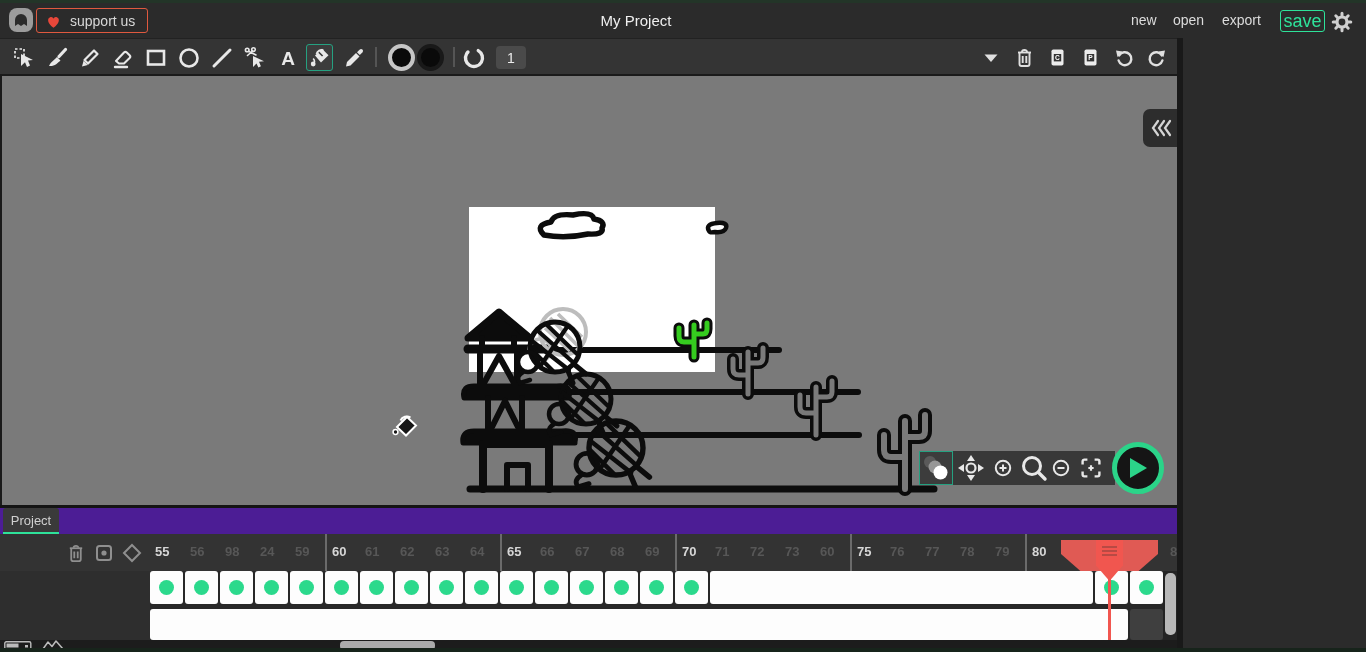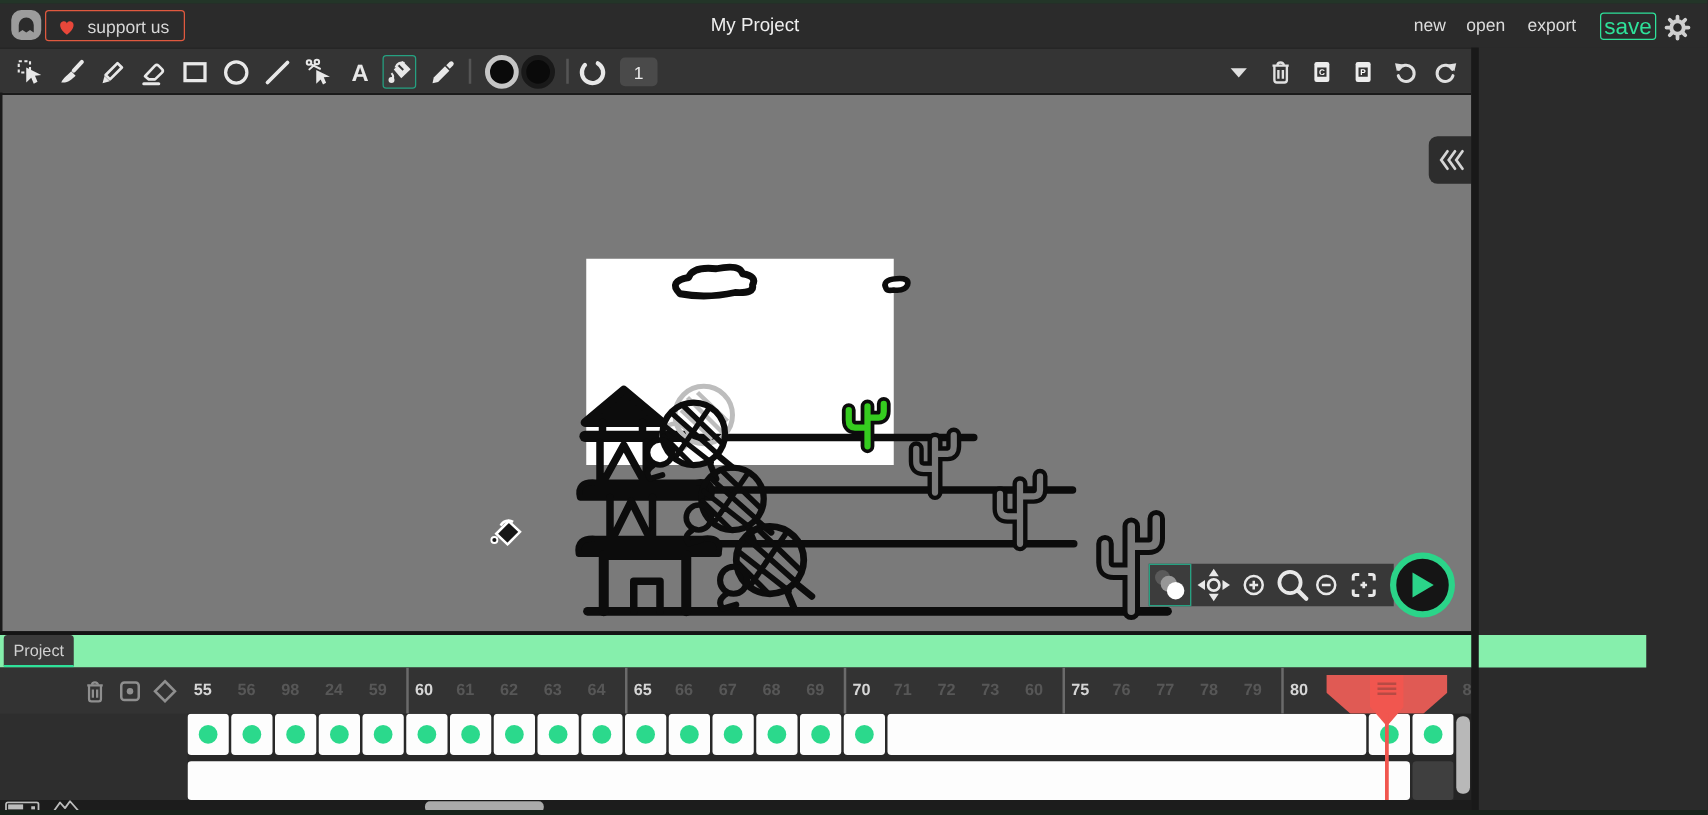--- a/index.html
+++ b/index.html
@@ -6,21 +6,21 @@
   *{box-sizing:border-box;font-family:"Liberation Sans","DejaVu Sans",sans-serif;}
   .page{position:relative;width:1366px;height:652px;overflow:hidden;background:#2b2b2b;}
   .abs{position:absolute;}
   
   .strip-top{left:0;top:0;width:1366px;height:3px;background:#233528;}
   .strip-bottom{left:0;top:648px;width:1366px;height:4px;background:#17241b;}
   
   .topbar{left:0;top:3px;width:1366px;height:35px;background:#2b2b2b;}
   .logo{left:8px;top:4px;width:26px;height:26px;}
   .support-btn{left:36px;top:5px;height:25px;padding:0 12px 0 8px;border:1px solid var(--support);border-radius:3px;display:flex;align-items:center;gap:8px;color:#d8d8d8;font-size:14px;cursor:default;}
-  .app-title{left:604px;top:9px;transform:translateX(-50%);color:#efefef;font-size:15px;}
+  .app-title{left:636px;top:9px;transform:translateX(-50%);color:#efefef;font-size:15px;}
   .menu-item{top:9px;color:#dcdcdc;font-size:14px;}
   .save-btn{left:1280px;top:7px;width:45px;height:22px;border:1.5px solid var(--accent);border-radius:3px;color:var(--accent);font-size:18px;display:flex;align-items:center;justify-content:center;}
   .gear{left:1331px;top:8px;}
   
   .toolbar{left:0;top:38px;width:1177px;height:36px;background:#343434;border-top:1px solid #222;}
   .tool{top:5px;width:27px;height:27px;display:flex;align-items:center;justify-content:center;border-radius:3px;}
   .tool.selected{border:1.5px solid #25a181;background:#3c3c3c;}
   .tdiv{top:8px;width:2px;height:20px;background:#555;}
   .swatch{top:5px;width:27px;height:27px;border-radius:50%;background:#0a0a0a;}
   .swatch.fill{border:4px solid #c6c6c6;}
@@ -30,21 +30,21 @@
   .canvas{left:0;top:74px;width:1177px;height:431px;background:#7a7a7a;border-top:2px solid #1a1a1a;border-left:2px solid #1a1a1a;}
   .art{position:absolute;left:0;top:0;width:1177px;height:431px;}
   .collapse-btn{left:1141px;top:33px;width:36px;height:38px;background:#2d2d2d;border-radius:7px 0 0 7px;display:flex;align-items:center;justify-content:center;}
   .zc-strip{left:951px;top:375px;width:162px;height:34px;background:#383838;}
   .onion-btn{left:917px;top:375px;width:34px;height:34px;background:#3c3c3c;border:1.5px solid #25a181;}
   .zc{top:375px;width:30px;height:34px;display:flex;align-items:center;justify-content:center;}
   .play-btn{left:1110px;top:366px;width:52px;height:52px;border-radius:50%;background:#151515;border:5px solid var(--accent2);display:flex;align-items:center;justify-content:center;}
   .bucket-cursor{left:386px;top:330px;}
   
   .timeline{left:0;top:505px;width:1177px;height:143px;background:#2e2e2e;border-top:3px solid #141414;}
-  .tabsrow{left:0;top:0;width:1317px;height:26px;background:#86efac;padding-left:37px;}
+  .tabsrow{left:0;top:0;width:1177px;height:26px;background:#4c1d95;padding-left:37px;}
   .tab{left:3px;top:0;width:56px;height:26px;background:#3a3a3a;color:#d0d0d0;font-size:13px;display:flex;align-items:center;justify-content:center;border-bottom:2px solid var(--accent);border-radius:3px 3px 0 0;}
   .tl-header{left:0;top:26px;width:1177px;height:37px;background:#333;}
   .hicon{top:7px;width:24px;height:24px;display:flex;align-items:center;justify-content:center;}
   .ruler{left:150px;top:0;width:1027px;height:37px;overflow:hidden;position:absolute;}
   .rcell{position:absolute;top:0;width:35px;height:37px;color:#575757;font-size:13px;font-weight:bold;padding:10px 0 0 5px;}
   .rcell.bold{color:#d6d6d6;}
   .rcell.sep{border-left:2px solid #6b6b6b;}
   .frames-viewport{left:150px;top:63px;width:1013px;height:69px;background:#282828;overflow:hidden;position:absolute;}
   .frow{position:absolute;left:0;width:100%;}
   .fcell{position:absolute;top:0;height:100%;background:#fdfdfd;border-radius:3px;}

